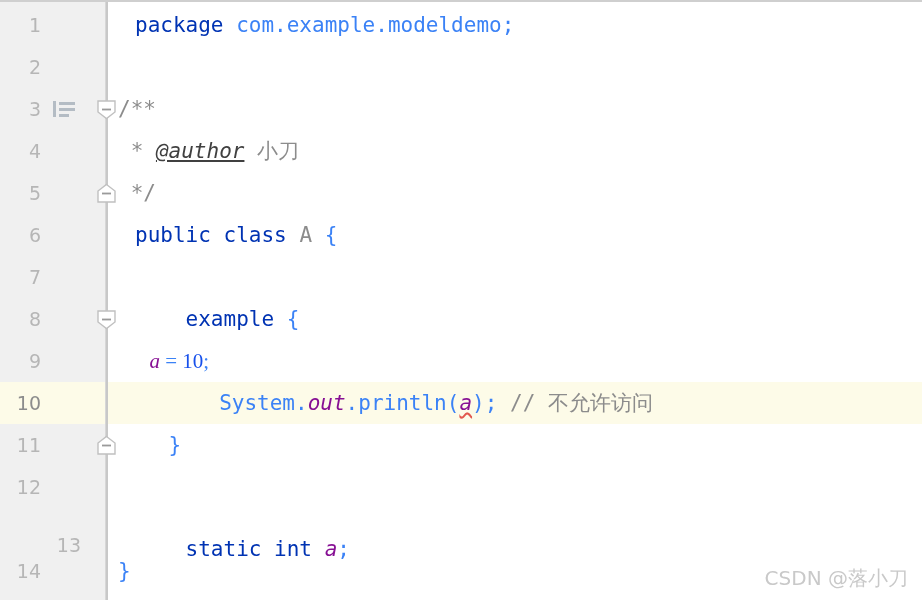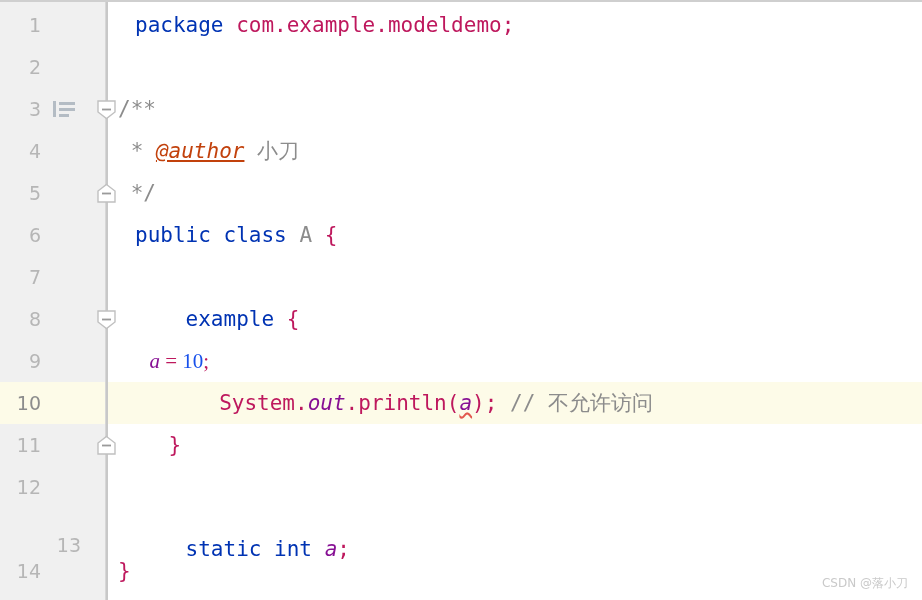--- a/index.html
+++ b/index.html
@@ -90,38 +90,38 @@
   .c-row.active {
     background:#fdfbe8;
     width:812px;
   }
   .hl-band {
     position:absolute; left:0; width:922px; height:42px;
     background:#fdfbe8; z-index:0;
   }
   
   .kw     { color:#0033b3;margin-left:17px; }
-  .plain  { color:#be185d; }
+  .plain  { color:#3b82f6; }
   .cls    { color:#8c8c8c; }
   .num    { color:#1750eb; }
   .field  { color:#871094; font-style:italic; }
   .cmt    { color:#8c8c8c; }
-  .doctag { color:#c2410c; font-style:italic; text-decoration:underline; }
+  .doctag { color:#404040; font-style:italic; text-decoration:underline; }
   .cjk    { font-family:"DejaVu Sans", sans-serif; }
   .err    {
     color:#871094; font-style:italic;
     text-decoration:underline wavy #e2584d;
     text-decoration-skip-ink:none;
     text-underline-offset:2px;
   }
   
   #watermark {
     position:absolute; right:14px; bottom:8px;
     font-family:"DejaVu Sans", sans-serif;
-    font-size:12px;
+    font-size:20px;
     color:#c9c9c9;
     z-index:6;
     white-space:pre;
   }
 </style>
 </head>
 <body>
 
 <div id="editor">
 

